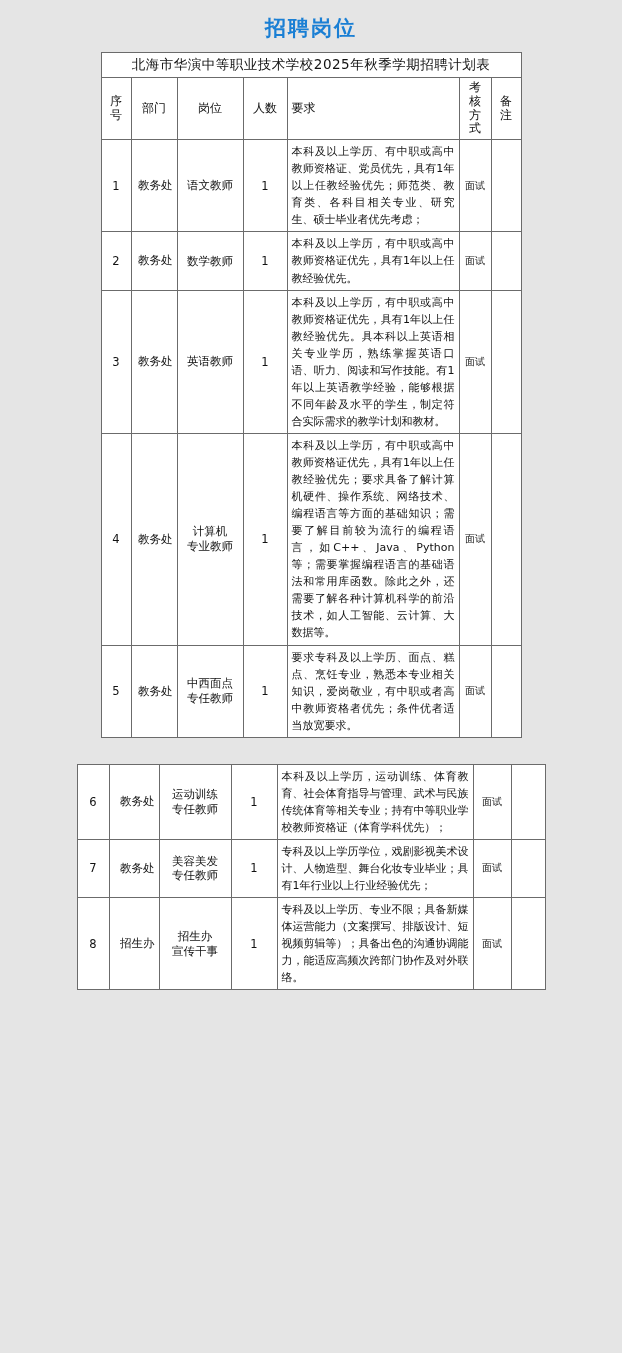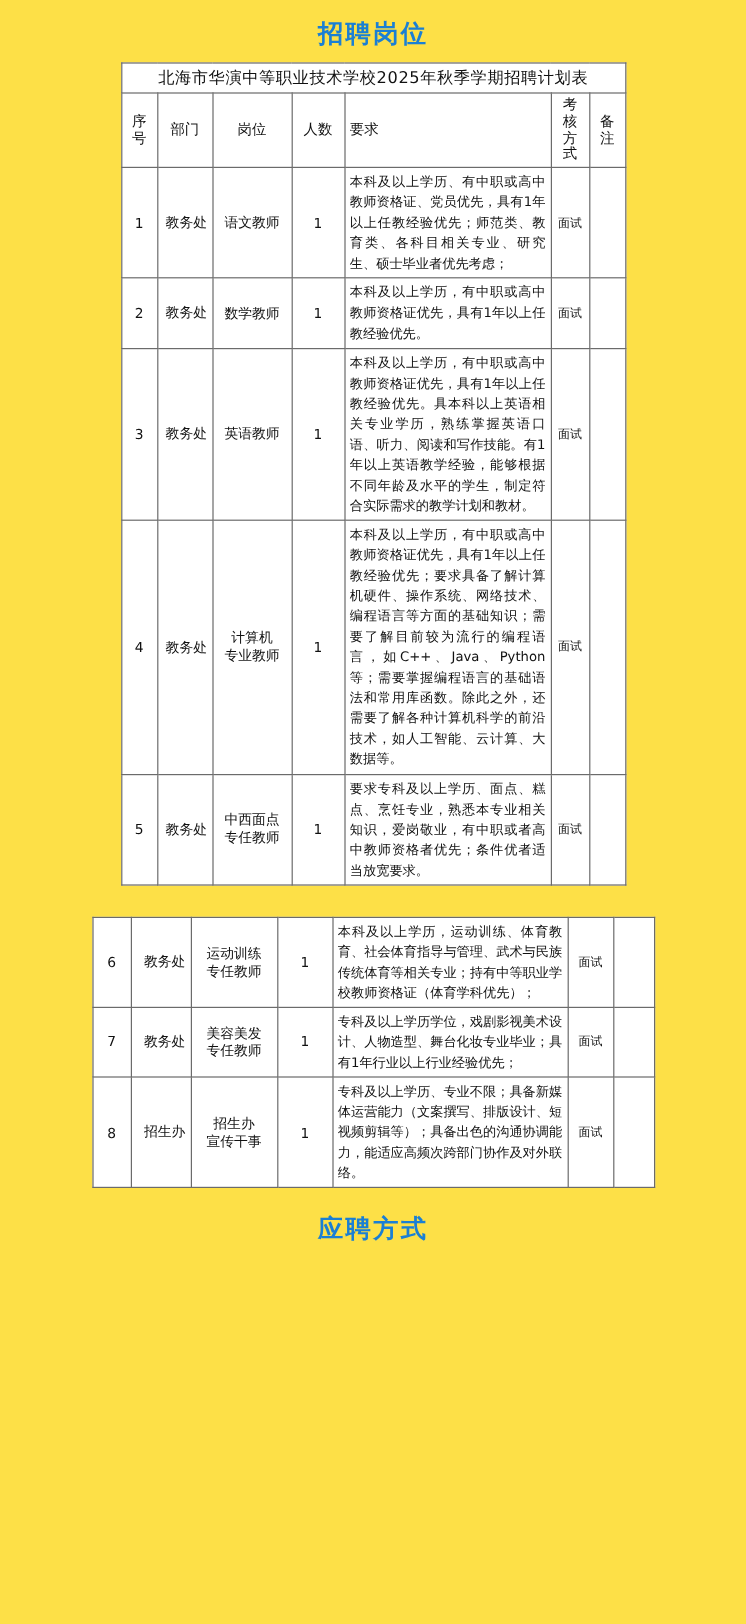--- a/index.html
+++ b/index.html
@@ -11,21 +11,21 @@
   body {
     width: 622px;
     min-height: 1353px;
     font-family: "Liberation Sans", sans-serif;
     color: #333;
     position: relative;
   }
   .page {
     width: 622px;
     min-height: 1353px;
-    background: #fde047;
+    background: #e5e5e5;
     padding: 0;
     position: relative;
   }
 
   
   .section-title {
     text-align: center;
     color: #1a7fd4;
     font-size: 21px;
     font-weight: bold;
@@ -222,17 +222,16 @@
           </td>
           <td class="c-num">1</td>
           <td class="c-req">专科及以上学历、专业不限；具备新媒体运营能力（文案撰写、排版设计、短视频剪辑等）；具备出色的沟通协调能力，能适应高频次跨部门协作及对外联络。</td>
           <td class="c-exam">面试</td>
           <td class="c-note"></td>
         </tr>
       </tbody>
     </table>
   </div>
 
-  <div class="section-title" id="title-apply">应聘方式</div>
 
 
   <div class="bottom-pad"></div>
 </div>
 
 </body></html>

